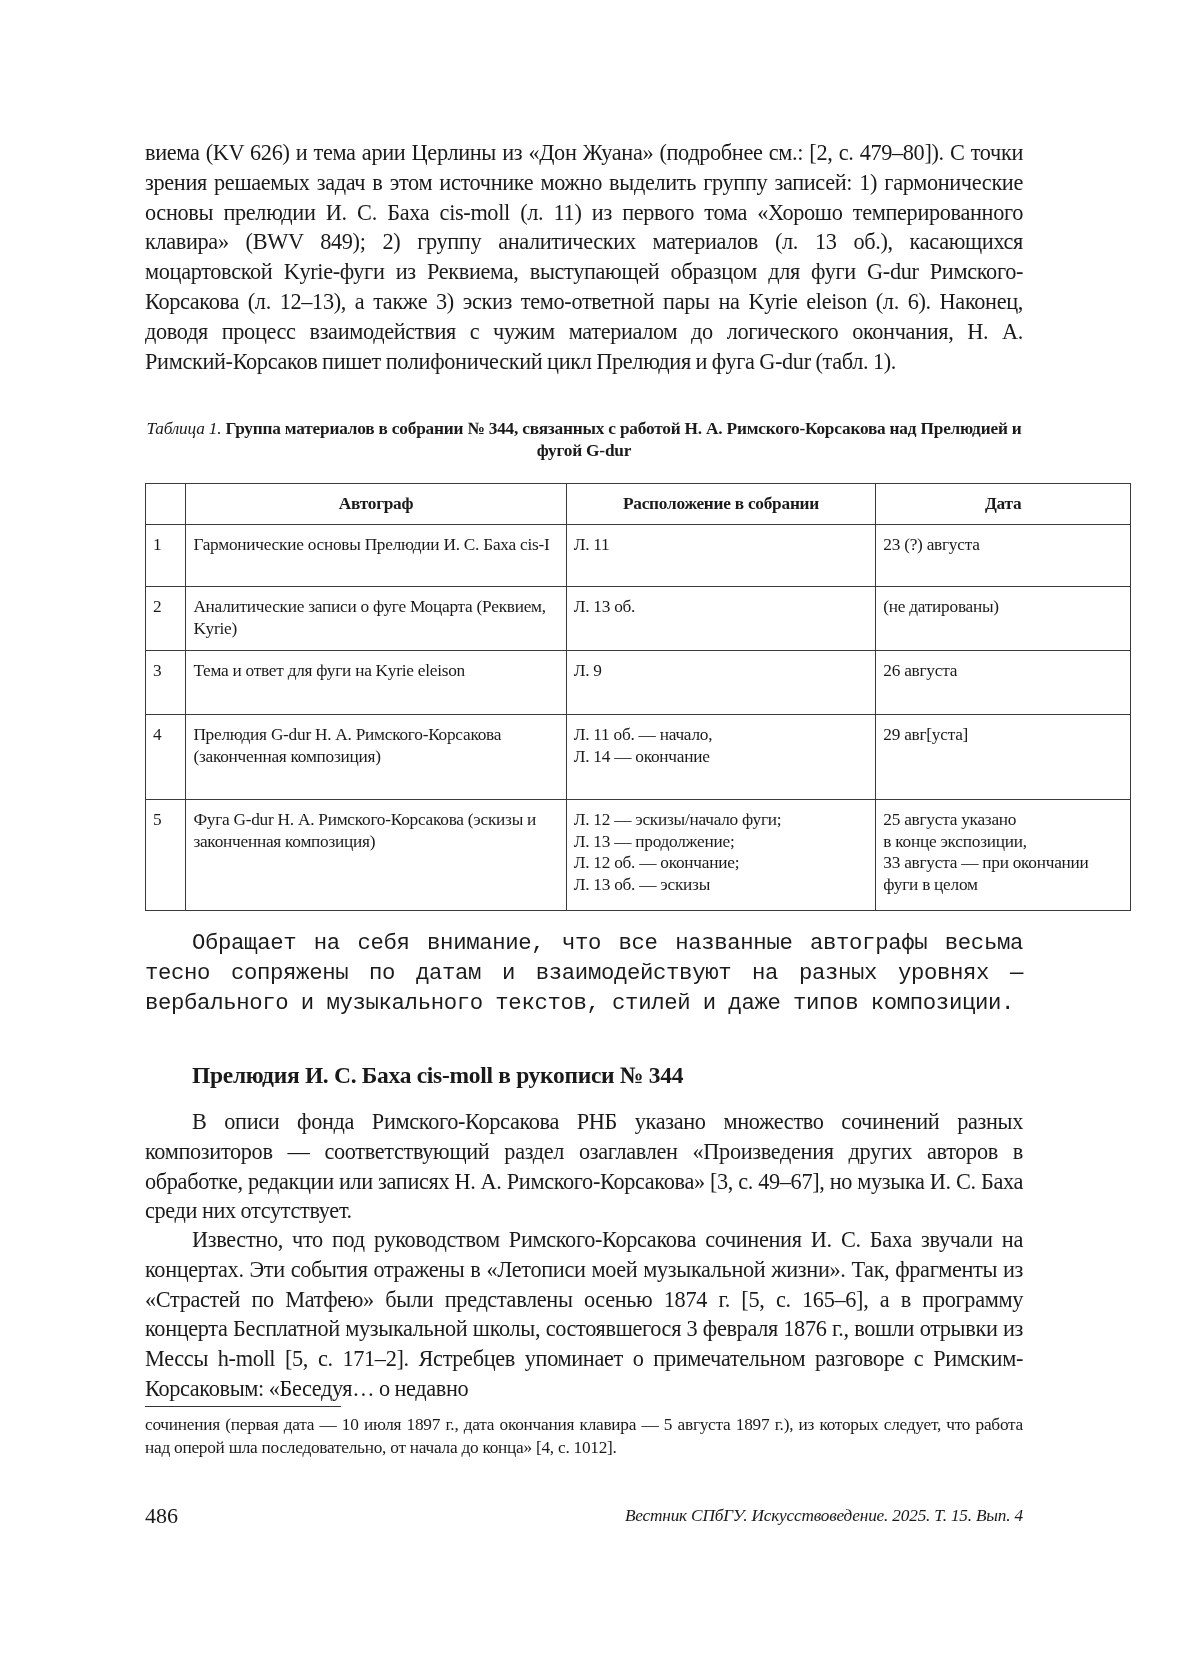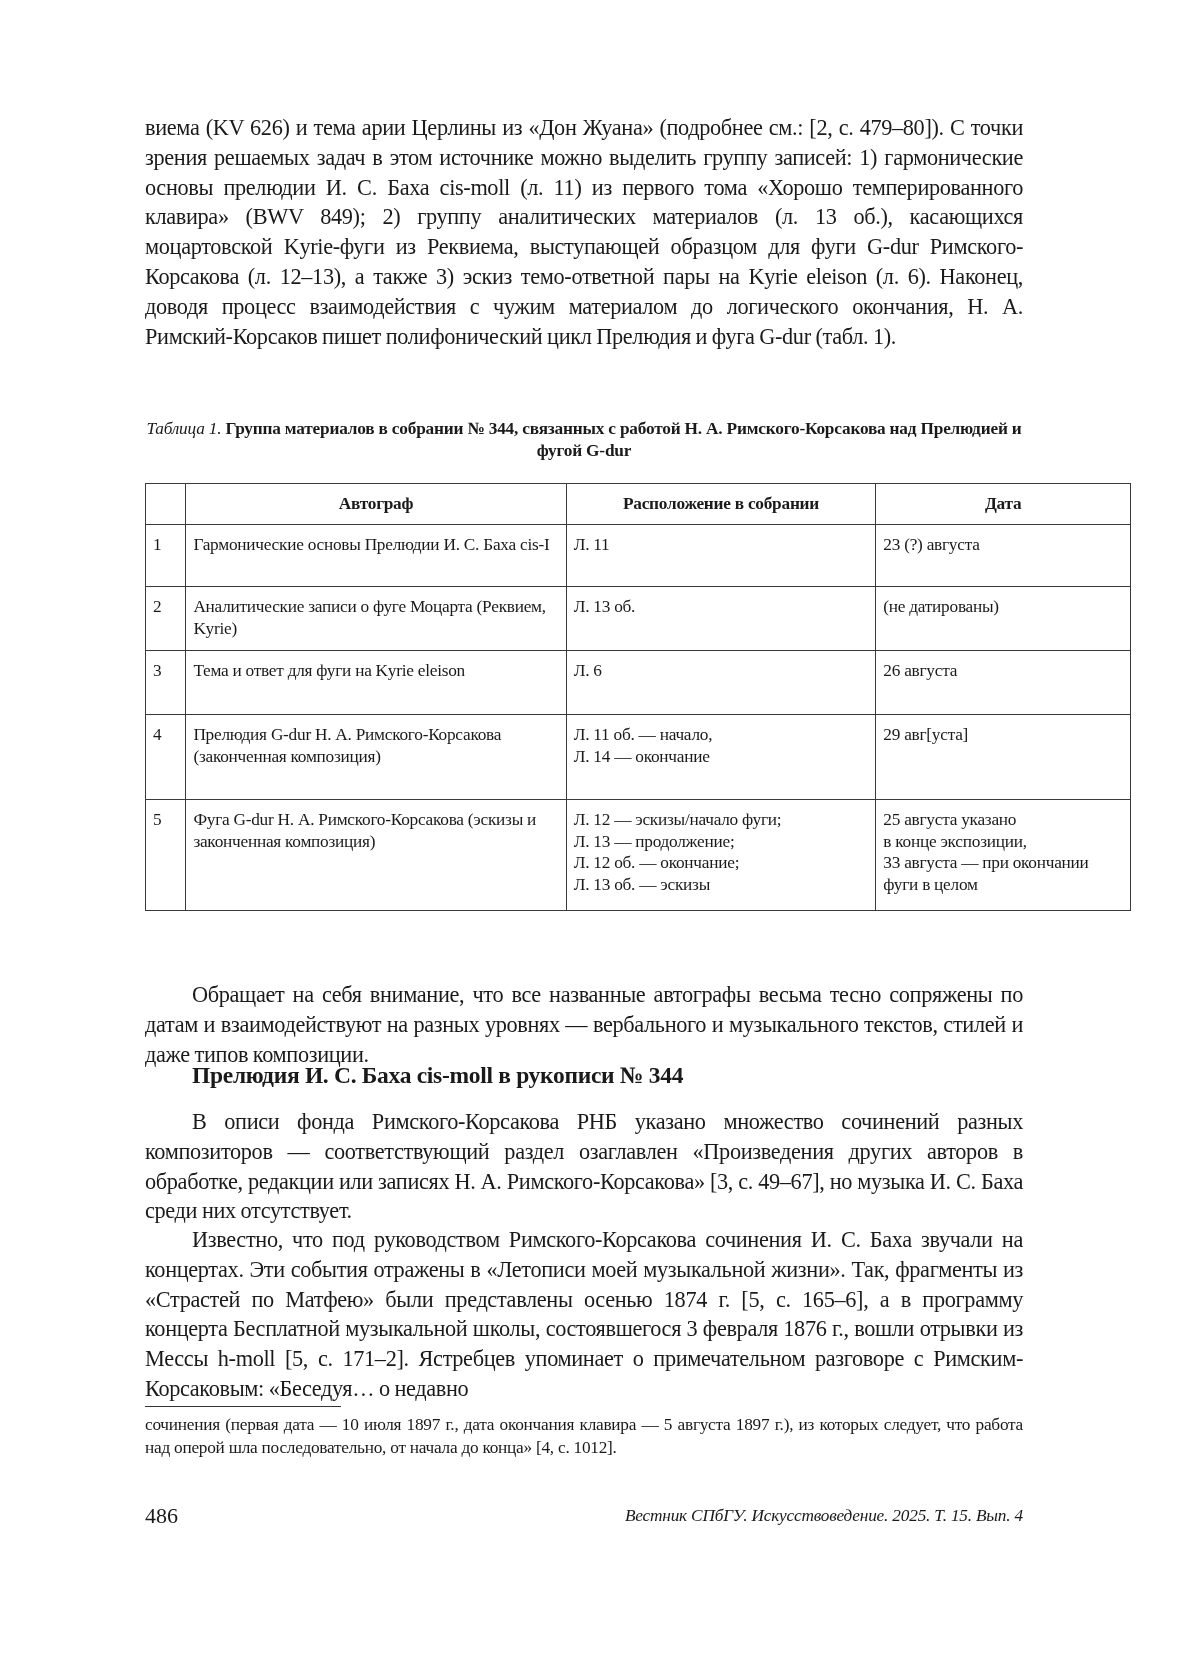--- a/index.html
+++ b/index.html
@@ -3,22 +3,22 @@
 <meta charset="utf-8">
 <style>
   html, body { margin: 0; padding: 0; background: #ffffff; }
   body { width: 1200px; height: 1655px; position: relative; overflow: hidden;
          font-family: "Liberation Serif", "DejaVu Serif", serif; color: #1a1a1a; }
   .page { position: absolute; left: 0; top: 0; width: 1200px; height: 1655px; }
 
   .para { position: absolute; left: 145px; width: 878px; font-size: 22.3px; line-height: 29.8px;
           text-align: justify; margin: 0; letter-spacing: -0.35px; word-spacing: -0.5px; }
   .para.indent { text-indent: 47px; }
-  .p1 { top: 113px; }
-  .p2 { top: 980px; }
+  .p1 { top: 138px; }
+  .p2 { top: 929px; font-family: Liberation Mono, monospace; }
   .p3 { top: 1107px; }
   .p4 { top: 1225px; }
 
   .caption { position: absolute; left: 145px; width: 878px; top: 418px; text-align: center;
              font-size: 17.3px; line-height: 22px; margin: 0; letter-spacing: -0.2px; }
   .caption .lab { font-style: italic; font-weight: normal; }
   .caption .ttl { font-weight: bold; }
 
   table.t1 { position: absolute; left: 145px; top: 483px; width: 986px; border-collapse: collapse;
              font-size: 17.3px; line-height: 21.5px; letter-spacing: -0.25px; }
@@ -90,21 +90,21 @@
             <span class="line">Л. 13 об.</span>
           </td>
         <td>
             <span class="line">(не датированы)</span>
           </td>
       </tr>
       <tr class="r3">
         <td class="num">3</td>
         <td>Тема и ответ для фуги на Kyrie eleison</td>
         <td>
-            <span class="line">Л. 6</span>
+            <span class="line">Л. 9</span>
           </td>
         <td>
             <span class="line">26 августа</span>
           </td>
       </tr>
       <tr class="r4">
         <td class="num">4</td>
         <td>Прелюдия G-dur Н. А. Римского-Корсакова (законченная композиция)</td>
         <td>
           <span class="line">Л. 11 об. — начало,</span>

